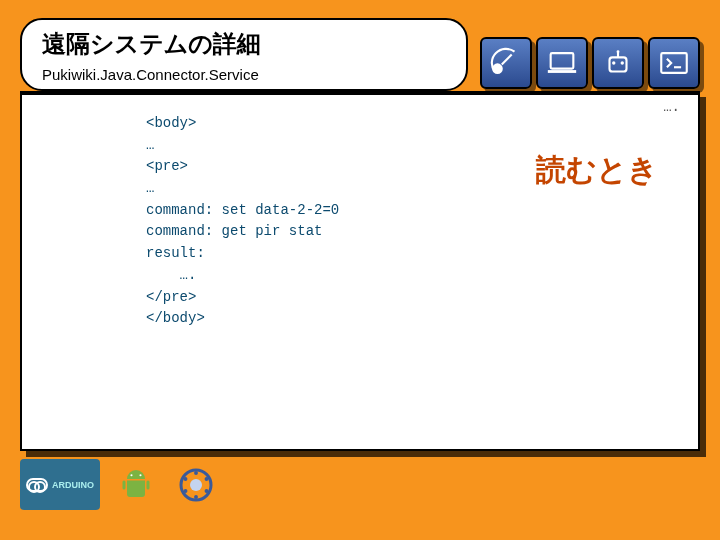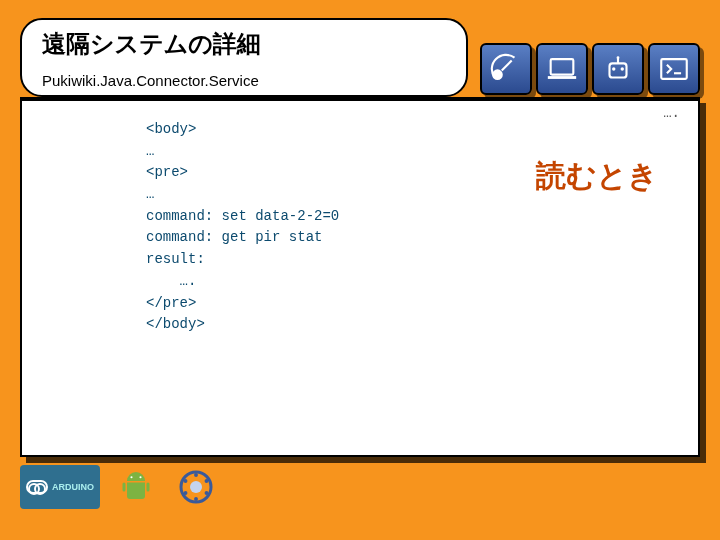--- a/index.html
+++ b/index.html
@@ -24,21 +24,21 @@
     flex: 1;
   }
   .title {
     font-size: 24px;
     font-weight: bold;
     color: #000;
   }
   .subtitle {
     font-size: 15px;
     color: #000;
-    margin-top: 12px;
+    margin-top: 6px;
   }
   .icon-row {
     display: flex;
     gap: 4px;
     margin-bottom: 2px;
   }
   .icon-tile {
     width: 52px;
     height: 52px;
     border: 2px solid #000;
@@ -87,21 +87,21 @@
     font-size: 14px;
     color: #555;
   }
   .footer-icons {
     margin: 8px 20px 0 20px;
     display: flex;
     gap: 12px;
     align-items: center;
   }
   .badge {
-    height: 44px;
+    height: 51px;
     display: flex;
     align-items: center;
     gap: 4px;
     padding: 2px 6px;
     border-radius: 4px;
   }
   .arduino { background: #2f6f8f; color: #aee; font-size: 9px; font-weight: bold; }
   .arduino .inf { width: 22px; height: 14px; border: 2px solid #fff; border-radius: 8px; position: relative; }
   .arduino .inf::before, .arduino .inf::after {
     content: ""; position: absolute; width: 8px; height: 8px; border: 2px solid #fff; border-radius: 50%; top: 1px;

